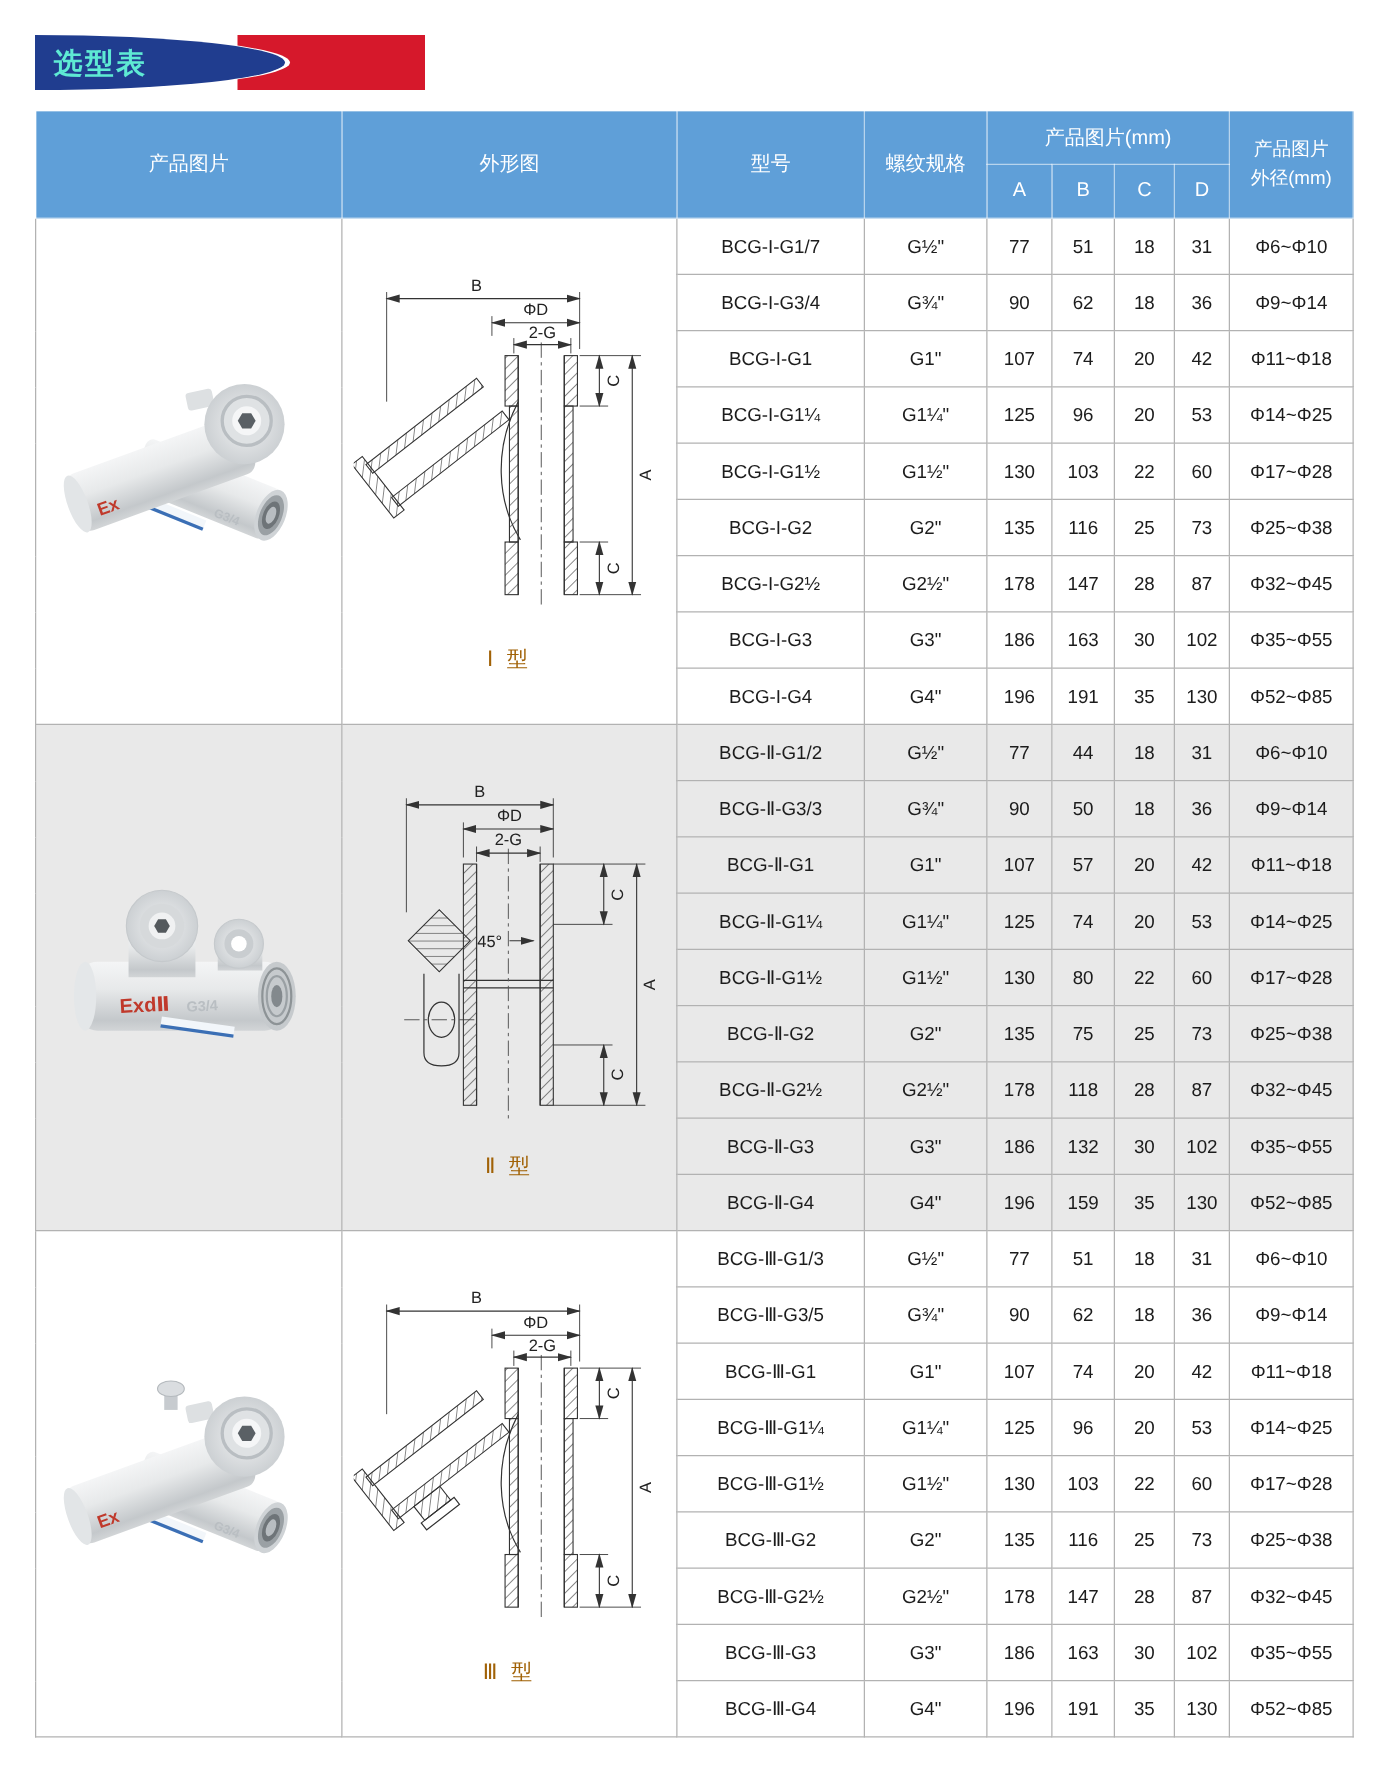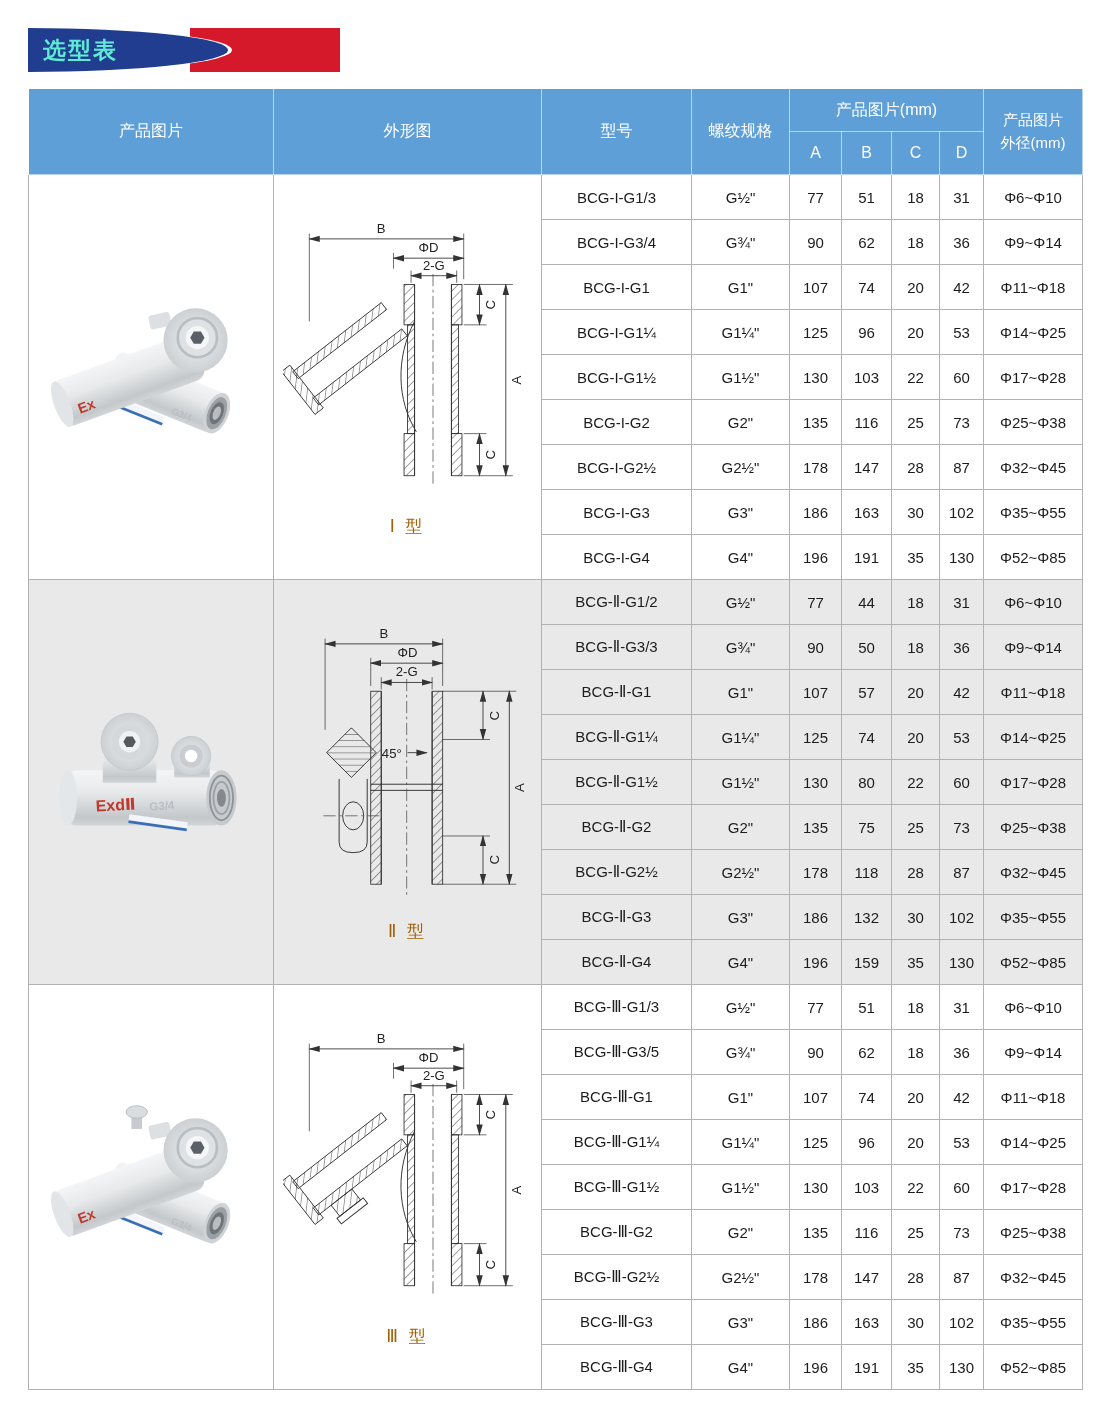--- a/index.html
+++ b/index.html
@@ -159,21 +159,21 @@
     <line class="dim" x1="224" y1="78" x2="224" y2="124" marker-start="url(#arrD)" marker-end="url(#arrD)"></line>
     <text class="dlabel" transform="translate(242,101) rotate(-90)">C</text>
     <line class="ext" x1="206" y1="248" x2="232" y2="248"></line>
     <line class="ext" x1="206" y1="296" x2="262" y2="296"></line>
     <line class="dim" x1="224" y1="248" x2="224" y2="296" marker-start="url(#arrD)" marker-end="url(#arrD)"></line>
     <text class="dlabel" transform="translate(242,272) rotate(-90)">C</text>
     <line class="dim" x1="254" y1="78" x2="254" y2="296" marker-start="url(#arrD)" marker-end="url(#arrD)"></line>
     <text class="dlabel" transform="translate(271,187) rotate(-90)">A</text>
   </svg>
 <div class="drawing-caption">Ⅰ 型</div></td>
-        <td class="model-cell">BCG-I-G1/3</td>
+        <td class="model-cell">BCG-I-G1/7</td>
         <td class="thread-cell">G½"</td>
         <td class="dim-cell">77</td>
         <td class="dim-cell">51</td>
         <td class="dim-cell">18</td>
         <td class="dim-cell">31</td>
         <td class="cable-cell">Φ6~Φ10</td>
       </tr>
       <tr>
         <td class="model-cell">BCG-I-G3/4</td>
         <td class="thread-cell">G¾"</td>

